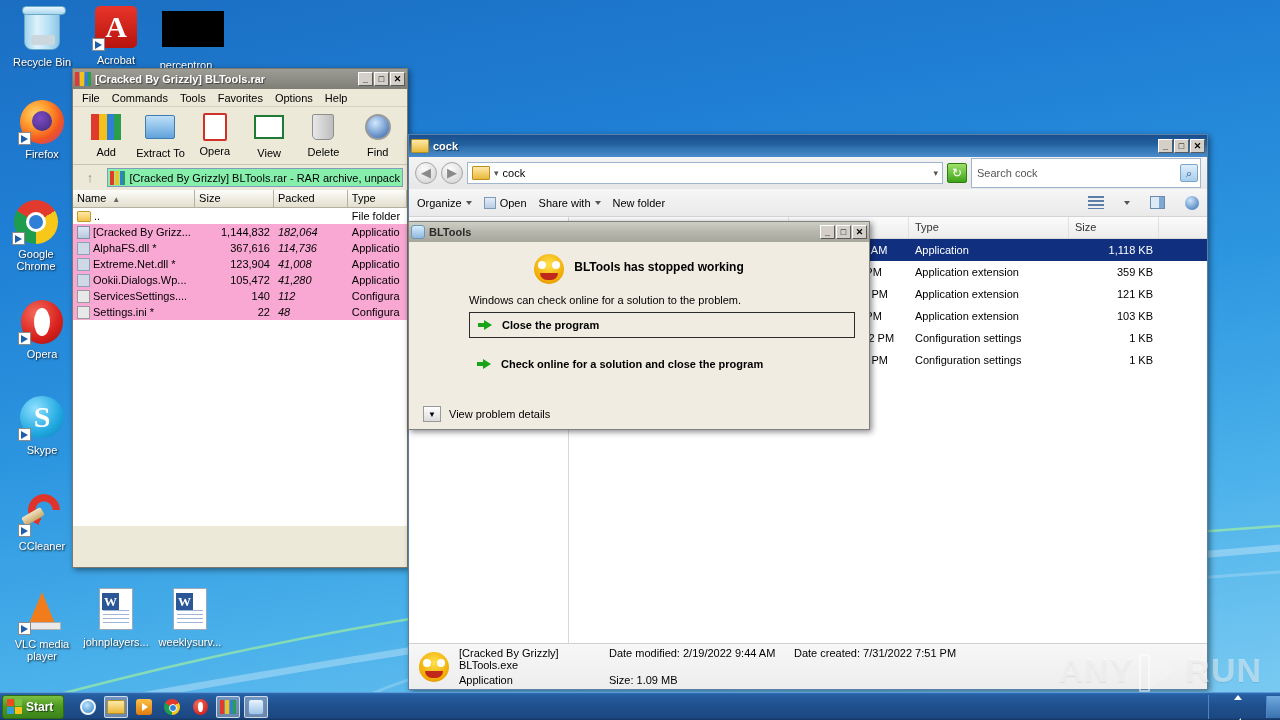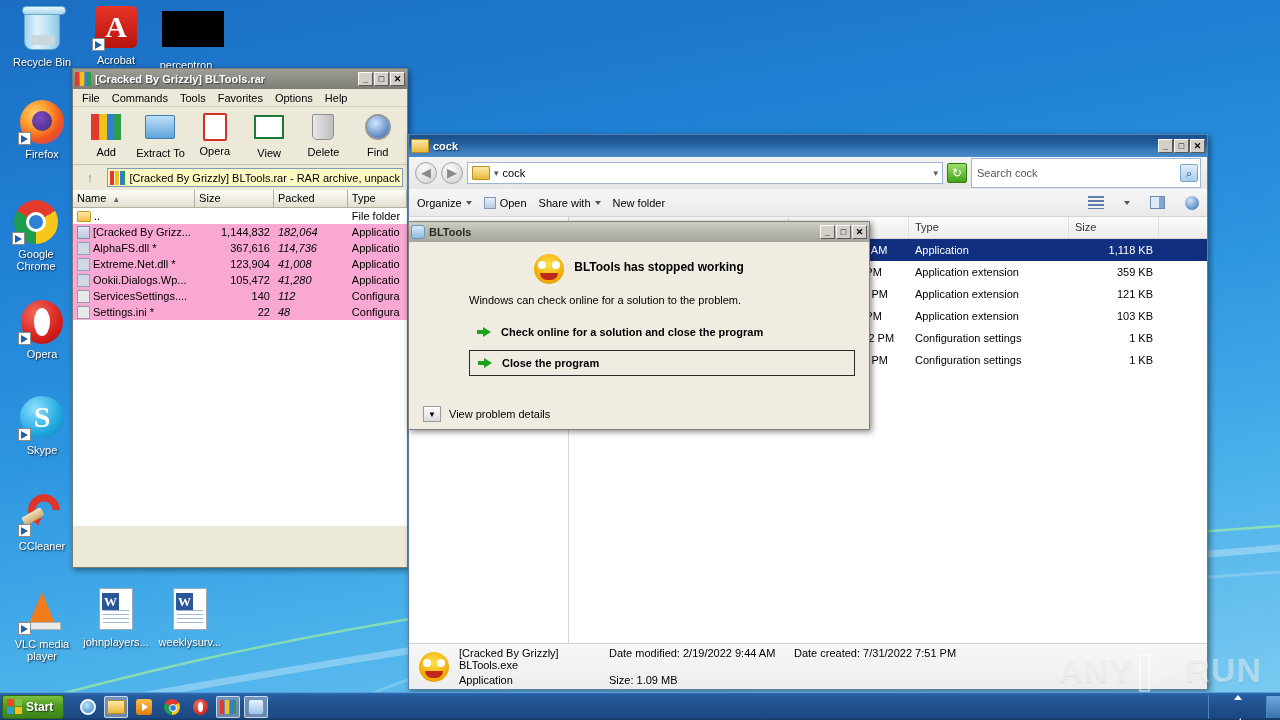--- a/index.html
+++ b/index.html
@@ -102,21 +102,21 @@
     font-size:9px;line-height:12px;text-align:center;color:#000;cursor:pointer;}
   .rar-menu{height:18px;display:flex;align-items:center;gap:2px;padding:0 4px;
     background:#ece9d8;border-bottom:1px solid #d6d2c2;font-size:11px;color:#000;}
   .rar-menu span{padding:1px 5px;cursor:pointer;}
   .rar-tools{height:58px;display:flex;align-items:flex-start;padding:4px 2px 0 6px;
     background:#ece9d8;border-bottom:1px solid #c8c4b4;overflow:hidden;}
   .rar-tb{width:55px;text-align:center;font-size:11px;cursor:pointer;}
   .rar-tb .ti{height:32px;display:block;}
   .rar-addr{height:25px;display:flex;align-items:center;gap:4px;padding:0 4px;background:#ece9d8;}
   .rar-up{width:26px;height:20px;text-align:center;line-height:20px;color:#808080;font-size:13px;cursor:pointer;}
-  .rar-path{flex:1;height:19px;background:#fef9c3;border:1px solid #7f9db9;display:flex;align-items:center;
+  .rar-path{flex:1;height:19px;background:#86efac;border:1px solid #7f9db9;display:flex;align-items:center;
     gap:4px;padding:0 2px;font-size:11px;white-space:nowrap;overflow:hidden;}
   .rar-list-hdr{display:flex;height:18px;background:#ece9d8;border-bottom:1px solid #b5b1a2;font-size:11px;}
   .rar-list-hdr div{border-right:1px solid #b5b1a2;padding:2px 4px;
     background:linear-gradient(180deg,#fdfdfa,#e3dfce);}
   .rar-rows{background:#fff;height:318px;overflow:hidden;}
   .rar-row{display:flex;height:16px;align-items:center;font-size:11px;}
   .rar-row.sel{background:#f9a8d4;}
   .rar-row > div{padding:0 4px;white-space:nowrap;overflow:hidden;}
   .c-name{width:124px;display:flex;align-items:center;gap:3px;}
   .c-size{width:80px;text-align:right;}
@@ -643,27 +643,27 @@
     <span class="ctlbtn">□</span>
     <span class="ctlbtn">✕</span>
   </div>
   <div class="bl-body">
     <div class="bl-head">
       <span class="bltools-face"></span>
       <span class="bl-h1">BLTools has stopped working</span>
     </div>
     <div class="bl-sub">Windows can check online for a solution to the problem.</div>
     <div id="bl-options">
+        <div class="bl-opt boxed">
+          <span class="arrow-g"></span>
+          <span>Close the program</span>
+        </div>
         <div class="bl-opt">
           <span class="arrow-g"></span>
           <span>Check online for a solution and close the program</span>
-        </div>
-        <div class="bl-opt boxed">
-          <span class="arrow-g"></span>
-          <span>Close the program</span>
         </div>
       </div>
   </div>
   <div class="bl-foot">
     <span class="expander" style="font-size:8px;">▼</span>
     <span>View problem details</span>
   </div>
 </div>
 
 <div id="taskbar">

